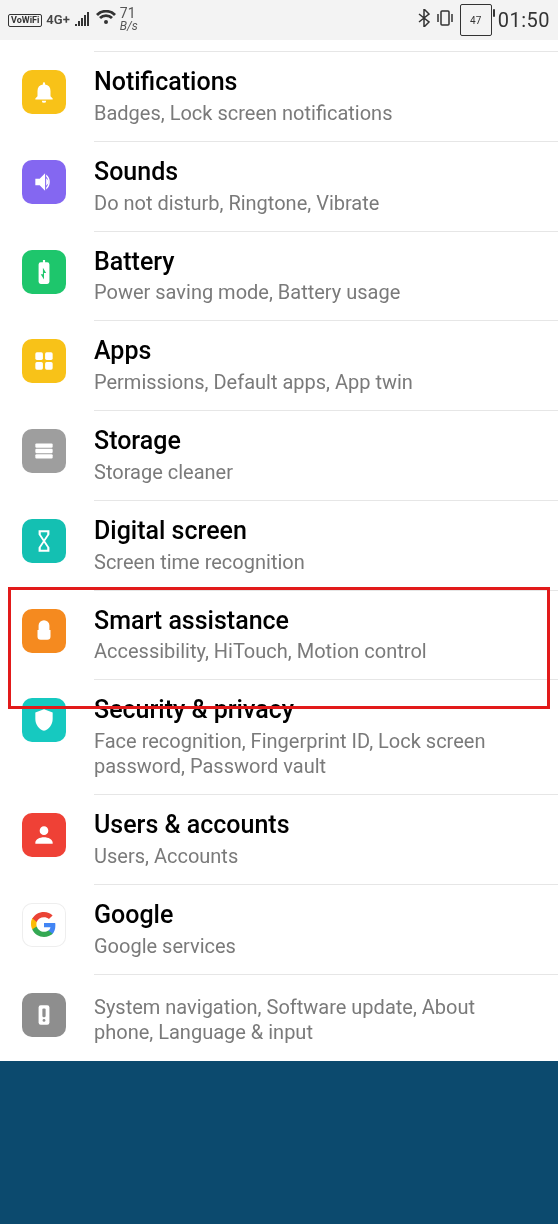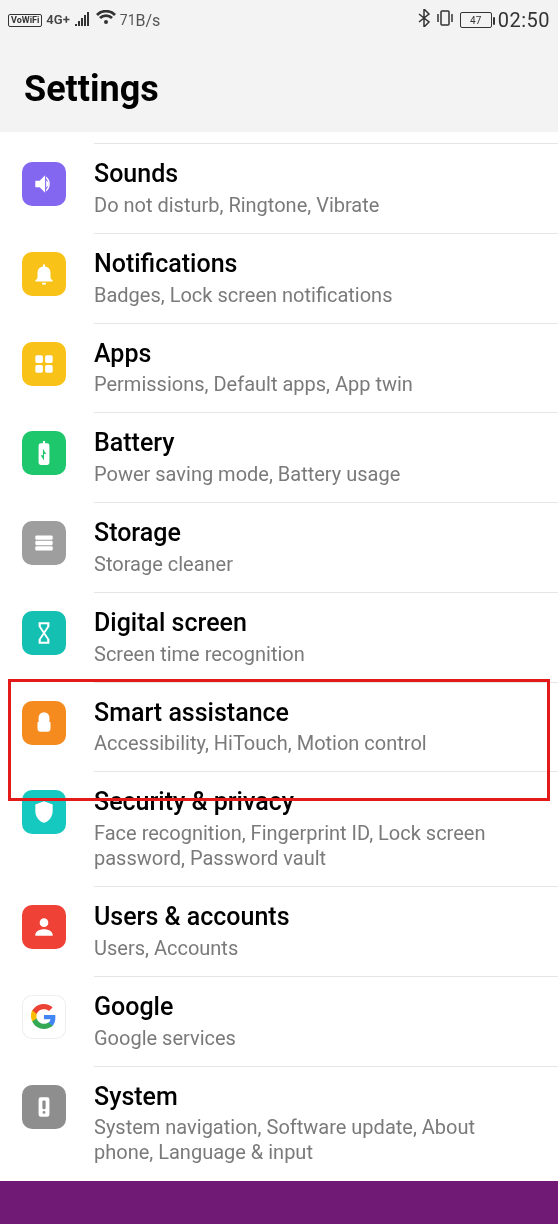--- a/index.html
+++ b/index.html
@@ -1,29 +1,29 @@
 <!DOCTYPE html>
 <html><head>
 <meta charset="utf-8">
 <style>
   * { box-sizing: border-box; margin: 0; padding: 0; }
   html, body { width: 558px; height: 1224px; font-family: -apple-system, "Segoe UI", Roboto, sans-serif; background: #fff; color: #000; }
-  .screen { width: 558px; height: 1224px; background: #701a75; overflow: hidden; position: relative; }
+  .screen { width: 558px; height: 1224px; background: #0c4a6e; overflow: hidden; position: relative; }
 
   
   .statusbar { height: 40px; background: #f3f3f3; display: flex; align-items: center; padding: 0 8px; font-size: 17px; color: #333; }
   .statusbar .left { display: flex; align-items: center; gap: 4px; }
   .statusbar .right { margin-left: auto; display: flex; align-items: center; gap: 6px; }
   .vowifi { font-size: 9px; font-weight: 700; border: 1.5px solid #333; border-radius: 2px; padding: 0 2px; line-height: 11px; }
   .net-tag { font-size: 13px; font-weight: 600; line-height: 10px; color:#444; }
-  .speed { font-size: 13px; line-height: 13px; color:#555; display:flex; flex-direction:row; align-items:flex-start; }
+  .speed { font-size: 13px; line-height: 13px; color:#555; display:flex; flex-direction:column; align-items:flex-start; }
   .speed .n { font-size:14px; }
-  .speed .u { font-size:16px; }
+  .speed .u { font-size:12px;font-style:italic; }
   .batt-box { display:inline-flex; align-items:center; }
-  .batt { width:32px; height:16px; border:1.5px solid #333; border-radius:2px; position:relative; display:flex; align-items:center; justify-content:center; font-size:10px; }
+  .batt { width:32px; height:32px; border:1.5px solid #333; border-radius:2px; position:relative; display:flex; align-items:center; justify-content:center; font-size:10px; }
   .batt::after { content:""; position:absolute; right:-4px; top:4px; width:2px; height:8px; background:#333; border-radius:1px; }
   .clock { font-size: 20px; letter-spacing: 0.5px; }
 
   
   .header { background: #f3f3f3; padding: 28px 24px 22px; }
   .header h1 { font-size: 36px; font-weight: 700; }
 
   
   .list { background: #fff; }
   .row { display: flex; align-items: flex-start; padding: 16px 20px 16px 22px; position: relative; }
@@ -86,58 +86,68 @@
       <svg width="18" height="18" viewBox="0 0 18 18">
             <rect x="5" y="2" width="8" height="14" rx="1" fill="none" stroke="#333" stroke-width="1.5"></rect>
             <path stroke="#333" stroke-width="1.5" d="M2 5v8M16 5v8"></path>
           </svg>
     </span>
     <span class="batt-box">
       <span class="batt">
             <span>47</span>
           </span>
     </span>
-    <span class="clock">02:50</span>
+    <span class="clock">01:50</span>
   </div>
 </div>
 
-<div class="header">
-  <h1>Settings</h1>
-</div>
 
 <div class="list" style="position:relative;">
 
   <div class="row cut">
     <div class="icon"></div>
     <div class="body"></div>
     <div class="divider"></div>
   </div>
 
   <div class="row">
+    <div class="icon ic-yellow">
+      <svg viewBox="0 0 24 24">
+            <path fill="#fff" d="M12 22a2 2 0 002-2h-4a2 2 0 002 2zm6-6V11a6 6 0 00-5-5.9V4a1 1 0 10-2 0v1.1A6 6 0 006 11v5l-2 2v1h16v-1z"></path>
+          </svg>
+    </div>
+    <div class="body">
+      <div class="title">Notifications</div>
+      <div class="sub">Badges, Lock screen notifications</div>
+    </div>
+    <div class="divider"></div>
+  </div>
+
+  <div class="row">
     <div class="icon ic-purple">
       <svg viewBox="0 0 24 24">
             <path fill="#fff" d="M4 9v6h4l5 5V4L8 9H4zm12 3a4 4 0 00-2-3.5v7A4 4 0 0016 12zm-2-7v2a7 7 0 010 10v2a9 9 0 000-14z"></path>
           </svg>
     </div>
     <div class="body">
       <div class="title">Sounds</div>
       <div class="sub">Do not disturb, Ringtone, Vibrate</div>
     </div>
     <div class="divider"></div>
   </div>
 
   <div class="row">
-    <div class="icon ic-yellow">
-      <svg viewBox="0 0 24 24">
-            <path fill="#fff" d="M12 22a2 2 0 002-2h-4a2 2 0 002 2zm6-6V11a6 6 0 00-5-5.9V4a1 1 0 10-2 0v1.1A6 6 0 006 11v5l-2 2v1h16v-1z"></path>
-          </svg>
-    </div>
-    <div class="body">
-      <div class="title">Notifications</div>
-      <div class="sub">Badges, Lock screen notifications</div>
+    <div class="icon ic-green">
+      <svg viewBox="0 0 24 24">
+            <path fill="#fff" d="M15 3h-2V1h-2v2H9a2 2 0 00-2 2v16a2 2 0 002 2h6a2 2 0 002-2V5a2 2 0 00-2-2zm-3 16l-3-5h2V8l3 5h-2z"></path>
+          </svg>
+    </div>
+    <div class="body">
+      <div class="title">Battery</div>
+      <div class="sub">Power saving mode, Battery usage</div>
     </div>
     <div class="divider"></div>
   </div>
 
   <div class="row">
     <div class="icon ic-yellow2">
       <svg viewBox="0 0 24 24">
             <g fill="#fff">
               <rect x="4" y="4" width="7" height="7" rx="1.5"></rect>
               <rect x="13" y="4" width="7" height="7" rx="1.5"></rect>
@@ -147,33 +157,20 @@
           </svg>
     </div>
     <div class="body">
       <div class="title">Apps</div>
       <div class="sub">Permissions, Default apps, App twin</div>
     </div>
     <div class="divider"></div>
   </div>
 
   <div class="row">
-    <div class="icon ic-green">
-      <svg viewBox="0 0 24 24">
-            <path fill="#fff" d="M15 3h-2V1h-2v2H9a2 2 0 00-2 2v16a2 2 0 002 2h6a2 2 0 002-2V5a2 2 0 00-2-2zm-3 16l-3-5h2V8l3 5h-2z"></path>
-          </svg>
-    </div>
-    <div class="body">
-      <div class="title">Battery</div>
-      <div class="sub">Power saving mode, Battery usage</div>
-    </div>
-    <div class="divider"></div>
-  </div>
-
-  <div class="row">
     <div class="icon ic-gray">
       <svg viewBox="0 0 24 24">
             <g fill="#fff">
               <rect x="4" y="5" width="16" height="4" rx="1"></rect>
               <rect x="4" y="10" width="16" height="4" rx="1"></rect>
               <rect x="4" y="15" width="16" height="4" rx="1"></rect>
             </g>
           </svg>
     </div>
     <div class="body">
@@ -253,21 +250,20 @@
 
   <div class="row">
     <div class="icon ic-gray2">
       <svg viewBox="0 0 24 24">
             <rect x="7" y="3" width="10" height="18" rx="2" fill="#fff"></rect>
             <rect x="10.5" y="6" width="3" height="8" rx="1" fill="#8e8e8e"></rect>
             <circle cx="12" cy="17" r="1.3" fill="#8e8e8e"></circle>
           </svg>
     </div>
     <div class="body">
-      <div class="title">System</div>
       <div class="sub">System navigation, Software update, About phone, Language &amp; input</div>
     </div>
   </div>
 
   <div class="highlight" id="hl" style="left: 8px; top: 546.5px; width: 542px; height: 122.75px;"></div>
 </div>
 
 </div>
 
 </body></html>

